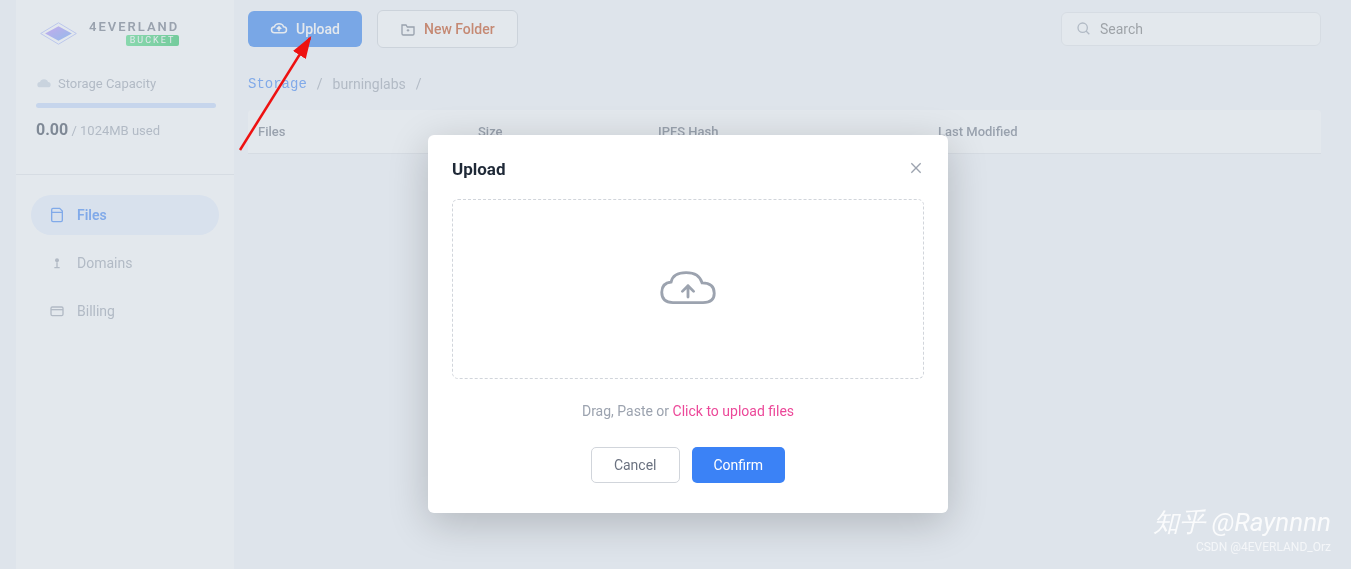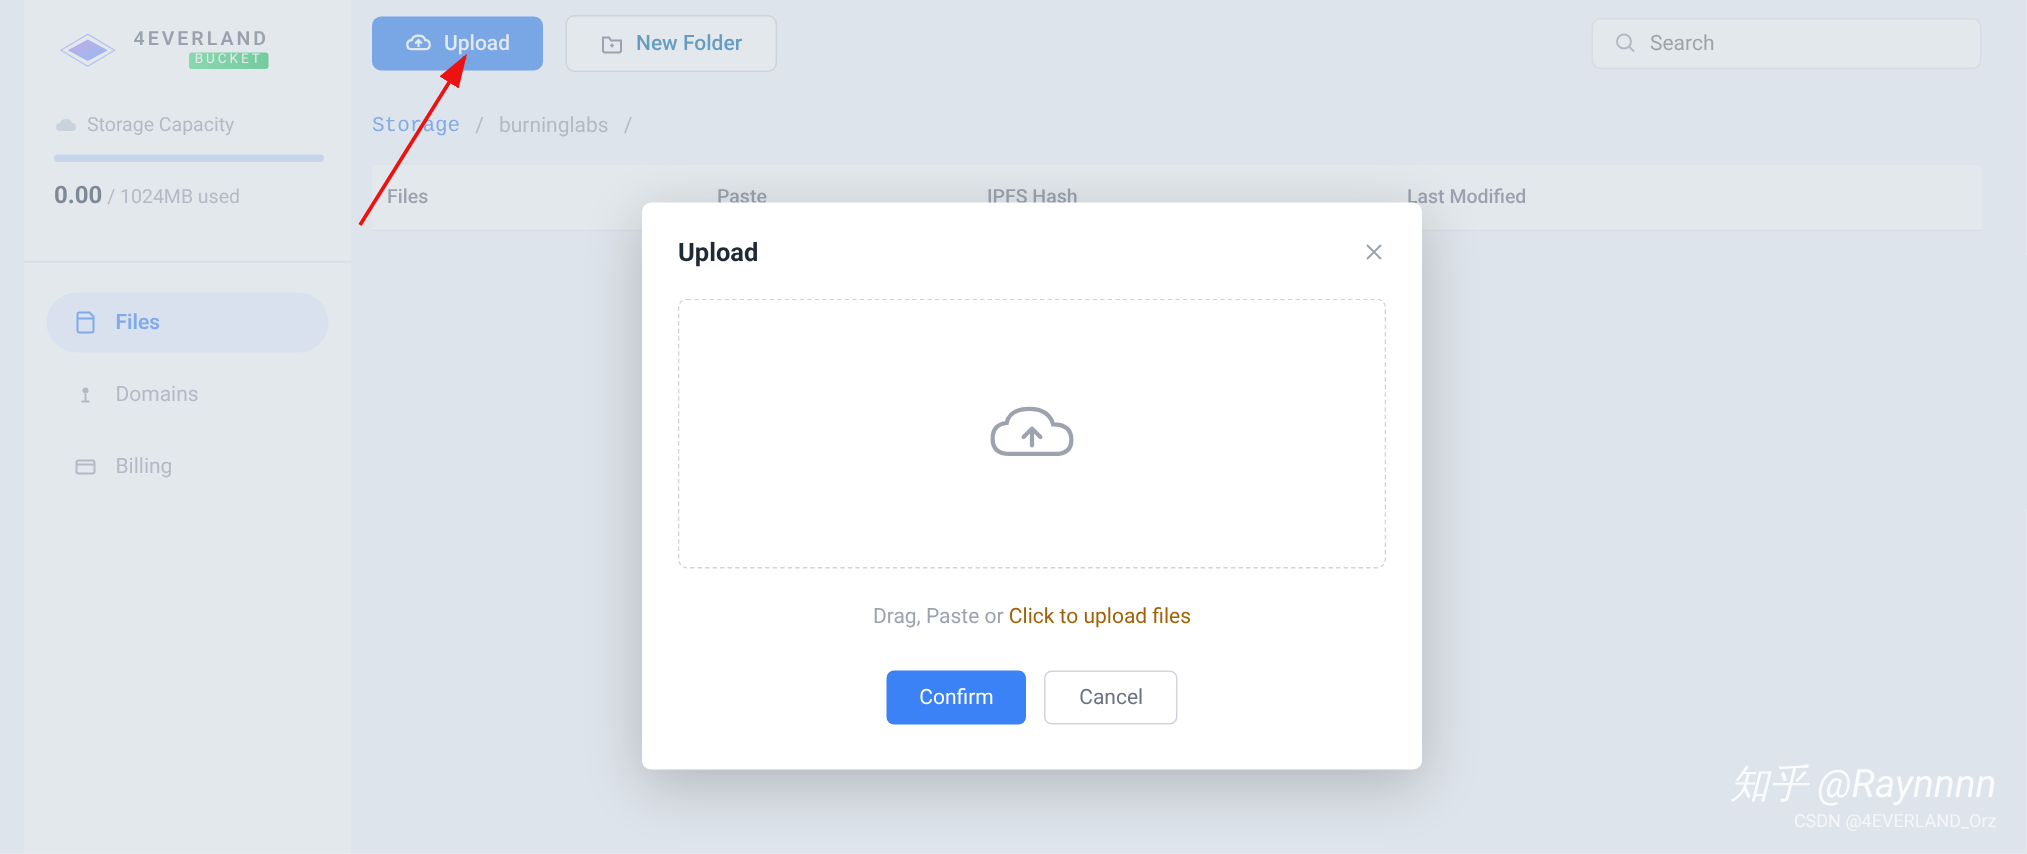--- a/index.html
+++ b/index.html
@@ -24,41 +24,41 @@
     
     .nav { padding: 0 5px; }
     .nav-item { display: flex; align-items: center; gap: 12px; padding: 12px 18px; font-size: 14px; color: #9ca3af; border-radius: 22px; margin-bottom: 8px; cursor: pointer; }
     .nav-item.active { background: #e8f0fe; color: #3b82f6; font-weight: 600; }
     .nav-icon { width: 16px; height: 16px; }
     
     .main { position: absolute; left: 218px; top: 0; right: 0; height: 100%; padding: 5px 30px; }
     .toolbar { display: flex; align-items: center; gap: 15px; padding: 5px 0 10px; }
     .btn { display: inline-flex; align-items: center; gap: 8px; padding: 10px 22px; border-radius: 6px; font-size: 14px; font-weight: 500; cursor: pointer; border: none; }
     .btn-primary { background: #2b7cf0; color: #fff; }
-    .btn-outline { background: #fff; color: #0369a1; border: 1px solid #d1d5db; }
+    .btn-outline { background: #fff; color: #c2410c; border: 1px solid #d1d5db; }
     .search-box { margin-left: auto; display: flex; align-items: flex-start; gap: 8px; background: #fff; border: 1px solid #e5e7eb; border-radius: 6px; padding: 8px 14px; width: 260px; }
     .search-input { border: none; outline: none; font-size: 14px; flex: 1; background: transparent; }
     
     .breadcrumb { display: flex; align-items: center; gap: 10px; padding: 18px 0; font-size: 14px; color: #9ca3af; }
     .breadcrumb-link { color: #3b82f6; cursor: pointer; font-family: Liberation Mono, monospace; }
     
     .table-header { display: flex; padding: 14px 10px; border-bottom: 1px solid #e5e7eb; font-size: 13px; color: #6b7280; font-weight: 500; background: #fff; border-radius: 4px 4px 0 0; }
     .col-name { width: 220px; }
     .col-size { width: 180px; }
     .col-hash { width: 280px; }
     .col-modified { flex: 1; }
     
     .modal { position: absolute; left: 428px; top: 135px; width: 520px; background: #fff; border-radius: 6px; box-shadow: 0 10px 40px rgba(0,0,0,0.2); z-index: 20; padding: 22px 24px; }
     .modal-header { display: flex; justify-content: space-between; align-items: center; margin-bottom: 18px; }
     .modal-title { font-size: 17px; font-weight: 700; color: #1f2937; }
     .modal-close { cursor: pointer; color: #9ca3af; font-size: 20px; background: none; border: none; }
     .dropzone { border: 1.5px dashed #d1d5db; border-radius: 6px; height: 180px; display: flex; align-items: center; justify-content: center; cursor: pointer; }
     .cloud-icon { width: 60px; height: 45px; color: #9ca3af; }
     .drop-hint { text-align: center; font-size: 14px; color: #9ca3af; margin: 24px 0 28px; }
-    .drop-hint-link { color: #a16207; cursor: pointer; }
+    .drop-hint-link { color: #ec4899; cursor: pointer; }
     .modal-actions { display: flex; justify-content: center; gap: 12px; margin-bottom: 8px; }
     .btn-sm { padding: 9px 22px; font-size: 14px; border-radius: 5px; cursor: pointer; }
     .btn-cancel { background: #fff; border: 1px solid #d1d5db; color: #6b7280; }
     .btn-confirm { background: #3b82f6; color: #fff; border: none; }
     
     .arrow { position: absolute; left: 230px; top: 30px; z-index: 15; pointer-events: none; }
     
     .watermark { position: absolute; right: 20px; bottom: 15px; z-index: 30; text-align: right; color: rgba(255,255,255,0.85); }
     .wm-main { font-size: 26px; font-weight: 400; font-style: italic; }
     .wm-sub { font-size: 12px; opacity: 0.8; }
@@ -150,21 +150,21 @@
 
   <div class="breadcrumb">
     <span class="breadcrumb-link">Storage</span>
     <span>/</span>
     <span>burninglabs</span>
     <span>/</span>
   </div>
 
   <div class="table-header">
     <div class="col-name">Files</div>
-    <div class="col-size">Paste</div>
+    <div class="col-size">Size</div>
     <div class="col-hash">IPFS Hash</div>
     <div class="col-modified">Last Modified</div>
   </div>
 </div>
 
 <div class="overlay"></div>
 
 <svg class="arrow" width="110" height="130">
   <defs>
       <marker id="ah" markerWidth="10" markerHeight="10" refX="8" refY="3" orient="auto">
@@ -186,21 +186,21 @@
   <div class="dropzone">
     <svg class="cloud-icon" viewBox="0 0 64 48">
       <path d="M16 38 Q4 38 4 27 Q4 17 14 16 Q16 6 30 6 Q44 6 47 17 Q60 17 60 28 Q60 38 48 38 Z" fill="none" stroke="#9ca3af" stroke-width="3"></path>
       <path d="M32 20v12 M26 26l6-6 6 6" fill="none" stroke="#9ca3af" stroke-width="3" stroke-linecap="round" stroke-linejoin="round"></path>
     </svg>
   </div>
   <div class="drop-hint">
     <span>Drag, Paste or </span><span class="drop-hint-link">Click to upload files</span>
   </div>
   <div class="modal-actions">
+    <button class="btn-sm btn-cancel">Cancel</button>
     <button class="btn-sm btn-confirm">Confirm</button>
-    <button class="btn-sm btn-cancel">Cancel</button>
   </div>
 </div>
 
 <div class="watermark">
   <div class="wm-main">知乎 @Raynnnn</div>
   <div class="wm-sub">CSDN @4EVERLAND_Orz</div>
 </div>
 
 </body></html>

